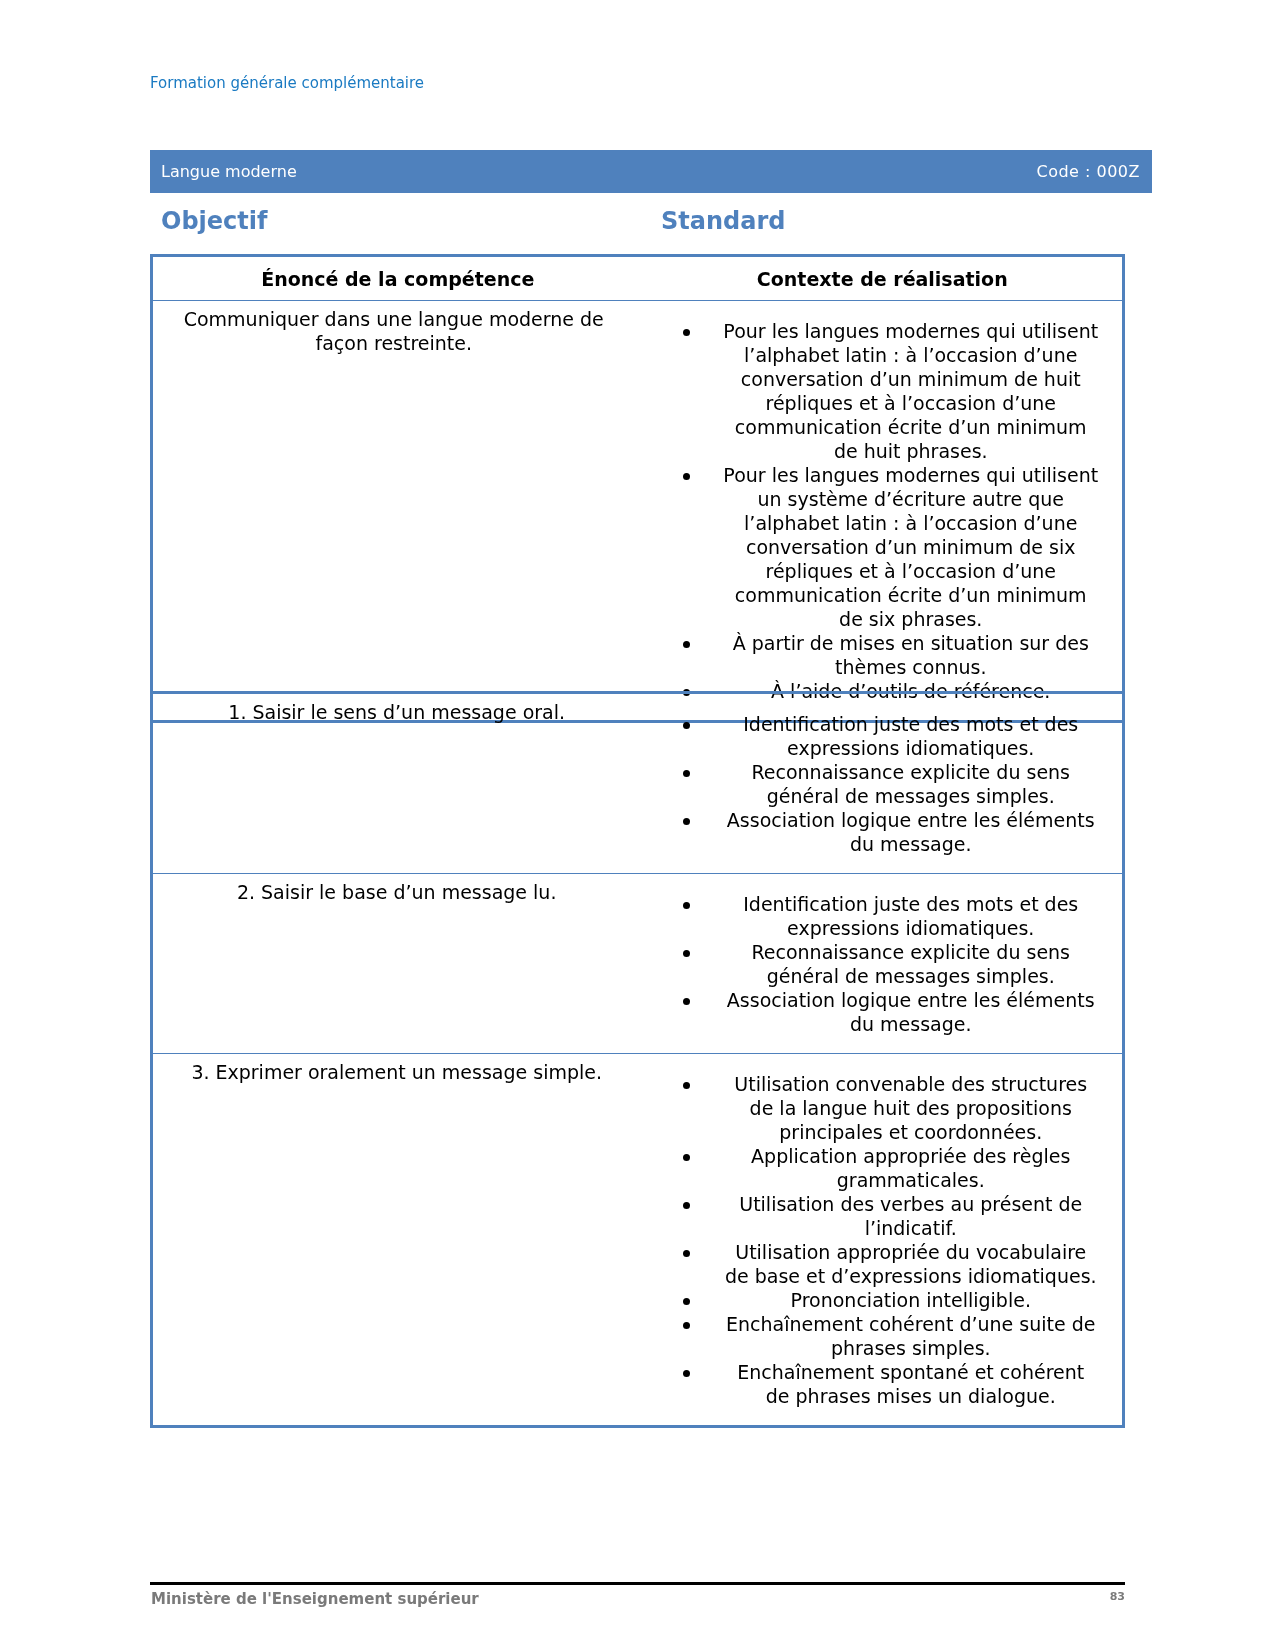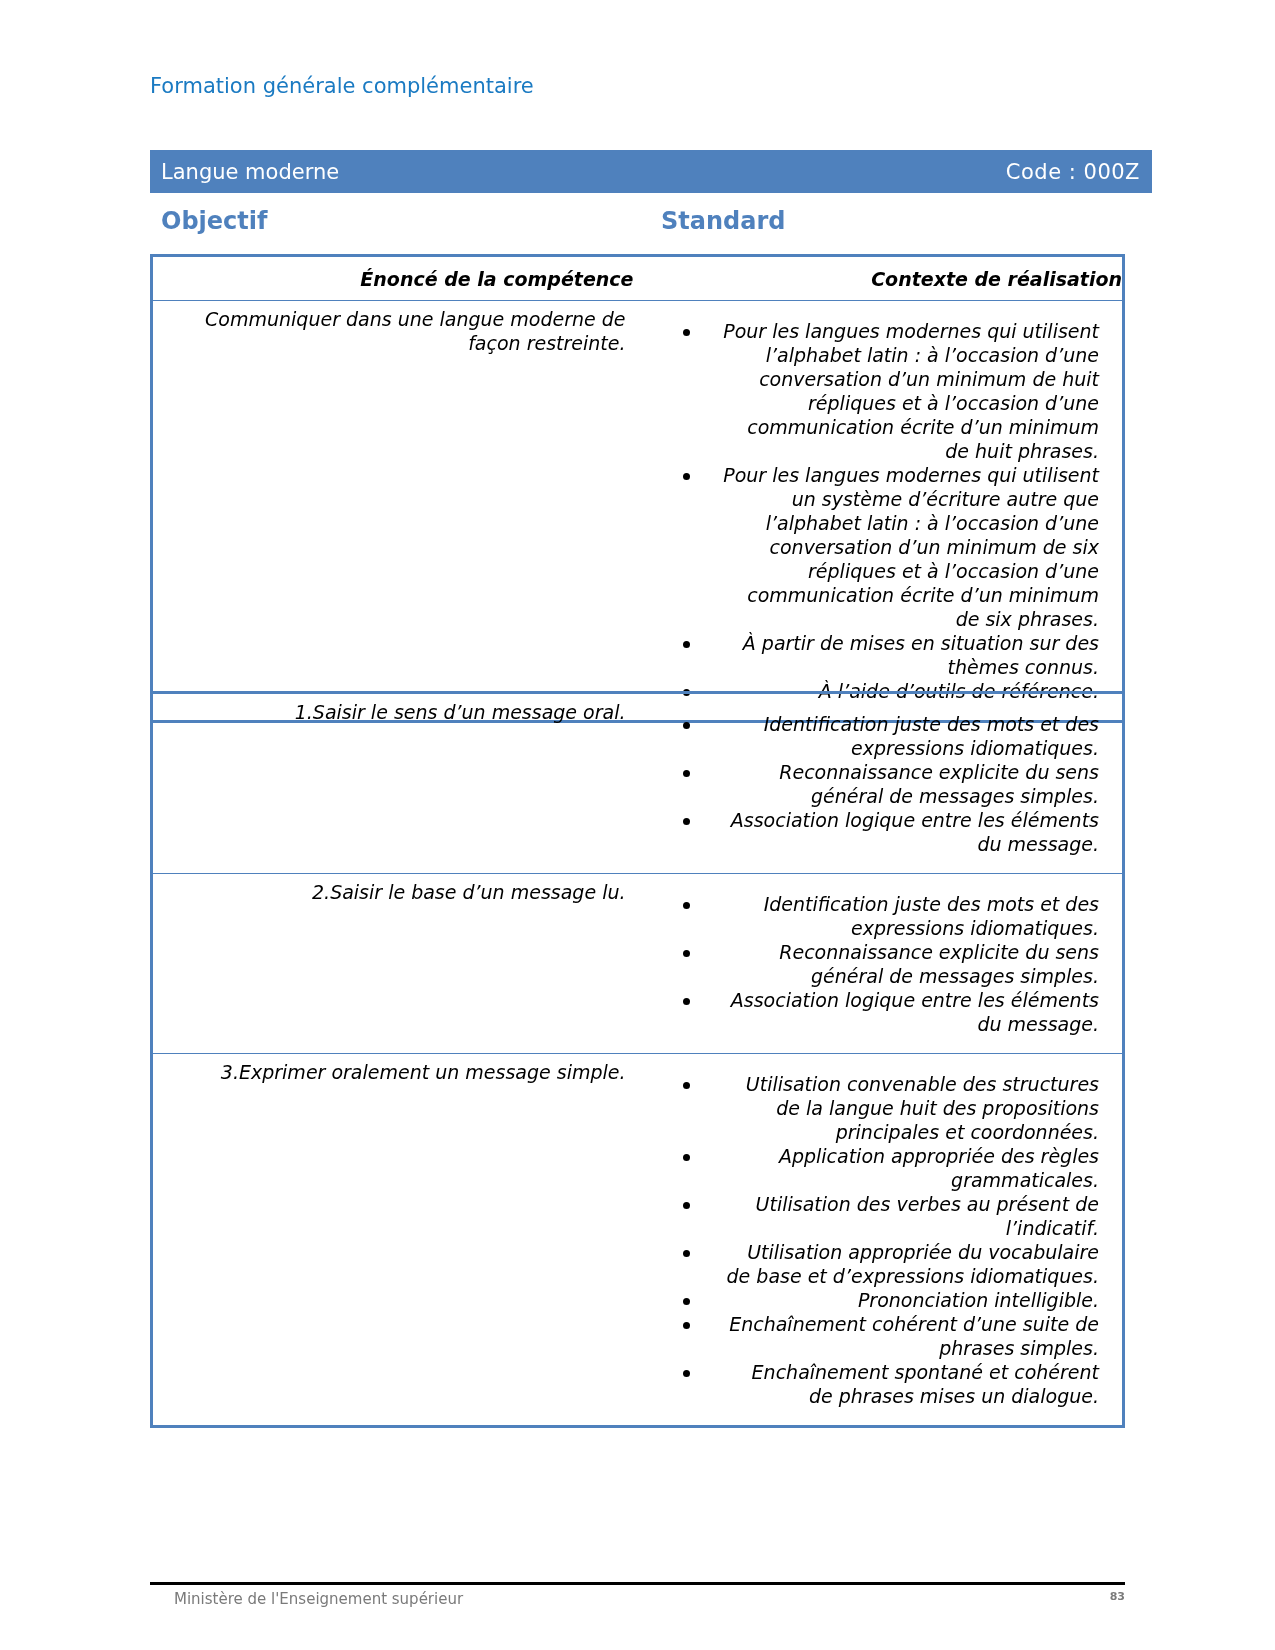--- a/index.html
+++ b/index.html
@@ -1,39 +1,39 @@
 <!DOCTYPE html>
 <html><head>
 <meta charset="utf-8">
 <style>
   html, body { margin: 0; padding: 0; background: #ffffff; }
   body { width: 1275px; height: 1650px; position: relative; font-family: "DejaVu Sans", sans-serif; color: #000; }
-  .running-head { position: absolute; left: 150px; top: 74px; font-size: 21px; color: #1a7ac2; }
-  .title-bar { position: absolute; left: 150px; top: 150px; width: 1002px; height: 43px; background: #4f81bd; color: #fff; font-size: 21px; box-sizing: border-box; padding: 0 12px 0 11px; display: flex; align-items: center; justify-content: space-between; }
+  .running-head { position: absolute; left: 150px; top: 74px; font-size: 15px; color: #1a7ac2; }
+  .title-bar { position: absolute; left: 150px; top: 150px; width: 1002px; height: 43px; background: #4f81bd; color: #fff; font-size: 16px; box-sizing: border-box; padding: 0 12px 0 11px; display: flex; align-items: center; justify-content: space-between; }
   .title-bar .code { letter-spacing: 0.5px; }
   .section-heads { position: absolute; left: 150px; top: 205px; width: 975px; height: 36px; font-weight: bold; font-size: 24px; color: #4f81bd; }
   .section-heads .obj { position: absolute; left: 11px; top: 2px; }
   .section-heads .std { position: absolute; left: 511px; top: 2px; }
   table.comp { position: absolute; left: 150px; width: 975px; border-collapse: collapse; border: 3px solid #4f81bd; table-layout: fixed; font-size: 19px; line-height: 24px; }
-  table.comp td, table.comp th { vertical-align: top; text-align: right; padding: 0; font-style: italic; }
+  table.comp td, table.comp th { vertical-align: top; text-align: center; padding: 0; }
   table.comp col.c1 { width: 482px; }
   table.comp th { font-weight: bold; font-size: 19px; height: 43px; vertical-align: middle; border-bottom: 1px solid #4f81bd; }
   table.comp th.left { padding-left: 9px; }
   table.comp th.right { padding-left: 9px; }
   table.comp td.left { padding: 6px 8px 8px 9px; }
   table.comp td.right { padding: 5px 10px 4px 0; }
   table.comp tr.row + tr.row td { border-top: 1px solid #4f81bd; }
   ul.bullets { list-style: none; margin: 13px; padding: 0; }
   ul.bullets li { position: relative; padding-left: 76px; }
   ul.bullets li .dot { position: absolute; left: 36px; top: 10px; width: 7px; height: 7px; border-radius: 50%; background: #000; }
   .num { display: inline-block; width: 30px; }
   #t1 { top: 254px; }
   #t2 { top: 691px; }
   .footer-rule { position: absolute; left: 150px; top: 1582px; width: 975px; height: 3px; background: #000; }
-  .footer-left { position: absolute; left: 151px; top: 1590px; font-size: 15px; font-weight: normal; color: #7a7a7a; margin-left: 23px; }
+  .footer-left { position: absolute; left: 151px; top: 1590px; font-size: 15px; font-weight: bold; color: #7a7a7a; }
   .footer-right { position: absolute; right: 150px; top: 1590px; font-size: 11px; font-weight: bold; color: #7a7a7a; }
 </style>
 </head>
 <body>
 
 <div class="running-head">Formation générale complémentaire</div>
 
 <div class="title-bar">
   <span>Langue moderne</span>
   <span class="code">Code : 000Z</span>

